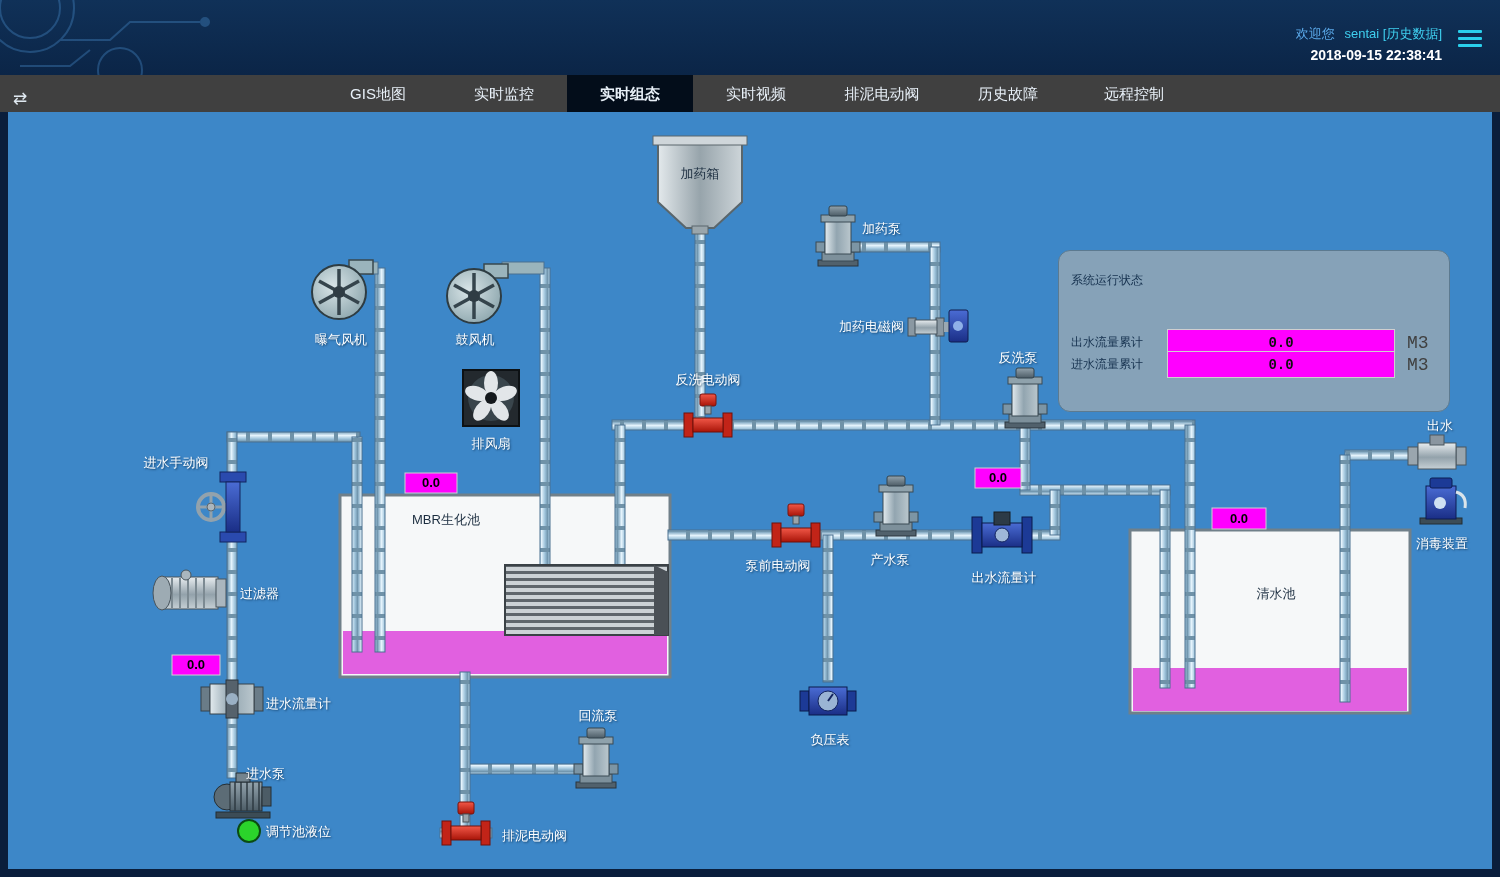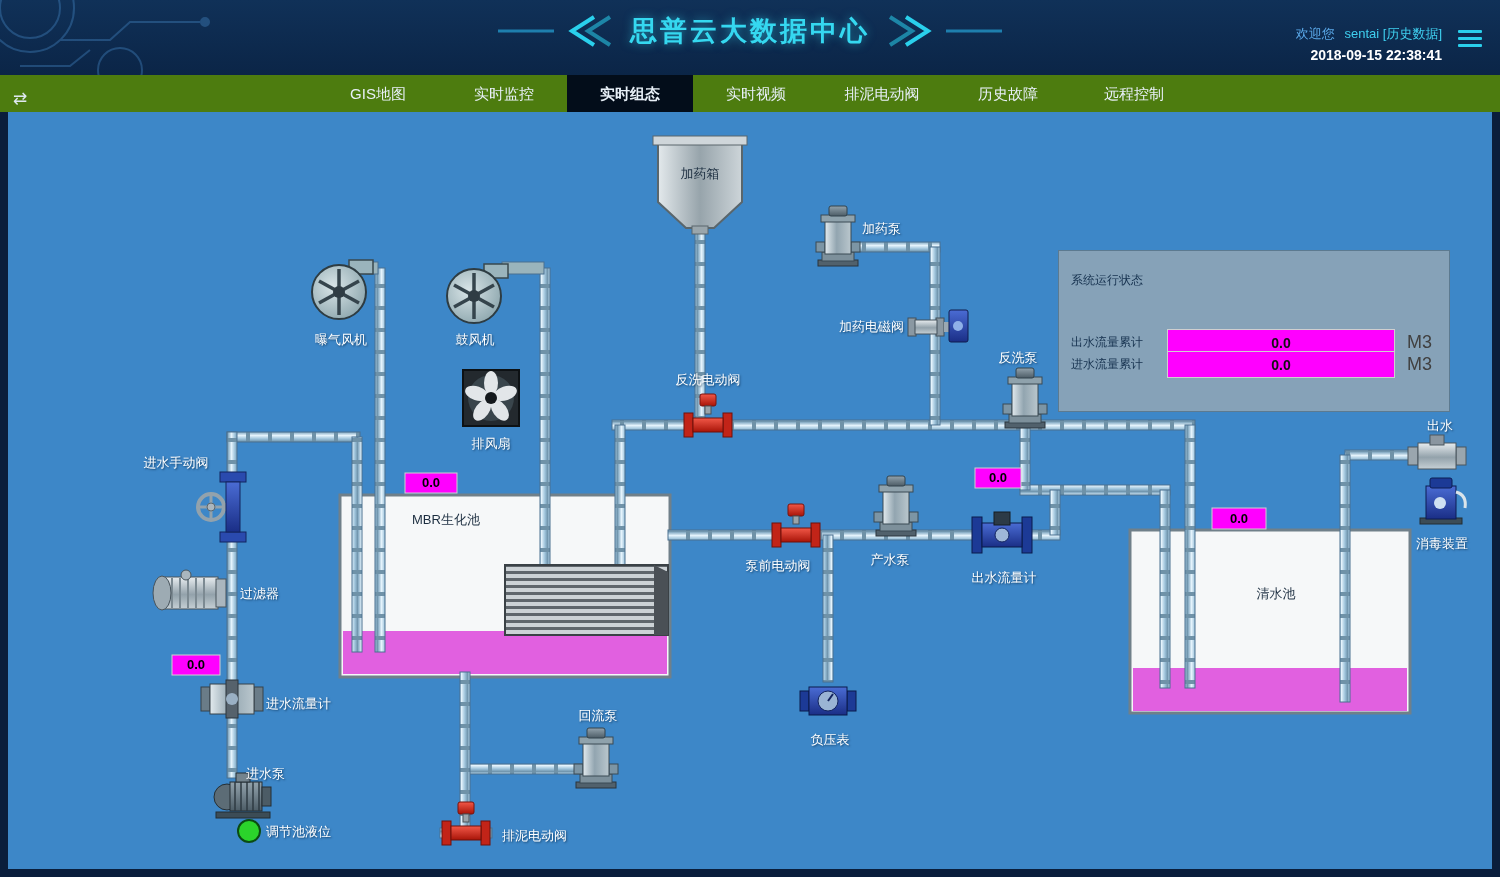--- a/index.html
+++ b/index.html
@@ -15,38 +15,38 @@
   .title-wrap { position:absolute; left:0; top:8px; width:100%; height:46px;
     display:flex; justify-content:center; align-items:center; gap:14px; }
   .title { color:#35d8f0; font-size:27px; font-weight:bold; letter-spacing:3px;
     text-shadow:0 0 10px rgba(53,216,240,.55); }
   .user-info { position:absolute; top:25px; right:58px; font-size:13px; color:#5aa8e8; }
   .user-info .uname { color:#3fd0f0; margin-left:6px; }
   .datetime { position:absolute; top:47px; right:58px; font-size:14px; font-weight:bold; color:#ffffff; }
   .menu-icon { position:absolute; top:26px; right:18px; cursor:pointer; }
   .menu-icon i { display:block; width:24px; height:3px; background:#2ad0ec; margin:4px 0; border-radius:1px; }
   
-  .navbar { position:absolute; left:0; top:75px; width:1500px; height:37px; background:#4d7c0f; }
+  .navbar { position:absolute; left:0; top:75px; width:1500px; height:37px; background:#404040; }
   .tabs { position:absolute; left:315px; top:0; height:37px; display:flex; }
   .tab { width:126px; height:37px; line-height:37px; text-align:center;
     color:#e8f0f8; font-size:15px; cursor:pointer; }
   .tab.active { background:#030d1a; font-weight:bold; }
   .collapse-icon { position:absolute; left:13px; top:88px; z-index:5; color:#dfe8f0;
     font-size:17px; cursor:pointer; }
   
   .diagram { position:absolute; left:8px; top:112px; width:1484px; height:757px; background:#3d87c8; }
   .scada { position:absolute; left:0; top:0; }
   .lbl { font-family:"Liberation Sans","DejaVu Sans",sans-serif; font-size:13px; fill:#ffffff;
     text-shadow:1px 1px 2px rgba(0,30,60,.65); }
   .lbl-dark { font-family:"Liberation Sans","DejaVu Sans",sans-serif; font-size:13px; fill:#1c2e40; }
   .disp { fill:#ff00ff; stroke:#cfcfcf; }
   .disp-text { font-family:"Liberation Sans","DejaVu Sans",sans-serif; font-size:13px; font-weight:bold; fill:#000; }
   
   .panel { position:absolute; left:1050px; top:138px; width:390px; height:160px;
-    background:rgba(137,163,183,.96); border:1px solid #5c7a90; border-radius:0; }
+    background:rgba(137,163,183,.96); border:1px solid #5c7a90; border-radius:12px;font-family:Liberation Mono, monospace; }
   .panel-row { position:absolute; left:12px; width:372px; height:27px; display:flex; align-items:center; }
   .row0 { top:16px; } .row1 { top:58px;margin-top:20px; } .row2 { top:100px;align-items:center; }
   .panel-label { width:96px; flex:none; font-size:12px; color:#15314e; }
   .pbox { height:27px; line-height:27px; text-align:center; box-sizing:border-box; }
   .pbox.alarm { width:258px; background:#e05448; border:1px solid #8a241a; color:#6a1410; font-weight:bold; font-size:14px; }
   .pbox.val { width:228px; background:#ff00ff; border:1px solid #cfcfcf; color:#101010; font-size:14px; font-weight:bold; }
   .punit { margin-left:12px; font-size:18px; color:#404040; }
 </style>
 </head>
 <body>
@@ -55,33 +55,20 @@
   <svg class="circuit" width="320" height="75">
     <g fill="none" stroke="#4a90d0" stroke-width="2">
       <circle cx="30" cy="8" r="30"></circle>
         <circle cx="30" cy="8" r="44"></circle>
       <circle cx="120" cy="70" r="22"></circle>
         <path d="M60 40 L110 40 L130 22 L200 22"></path>
       <path d="M20 66 L70 66 L90 50"></path>
         <circle cx="205" cy="22" r="4" fill="#4a90d0"></circle>
     </g>
   </svg>
-  <div class="title-wrap">
-    <svg width="118" height="36">
-      <path d="M0 18 H56" stroke="#1e7fae" stroke-width="3" fill="none"></path>
-      <path d="M96 4 L74 18 L96 32" stroke="#2ad0ec" stroke-width="4" fill="none"></path>
-      <path d="M112 4 L90 18 L112 32" stroke="#2ad0ec" stroke-width="4" fill="none" opacity=".55"></path>
-    </svg>
-    <span class="title">思普云大数据中心</span>
-    <svg width="118" height="36">
-      <path d="M22 4 L44 18 L22 32" stroke="#2ad0ec" stroke-width="4" fill="none"></path>
-      <path d="M6 4 L28 18 L6 32" stroke="#2ad0ec" stroke-width="4" fill="none" opacity=".55"></path>
-      <path d="M62 18 H118" stroke="#1e7fae" stroke-width="3" fill="none"></path>
-    </svg>
-  </div>
   <div class="user-info">
     <span>欢迎您</span>
     <span class="uname">sentai [历史数据]</span>
   </div>
   <div class="menu-icon">
       <i></i>
       <i></i>
       <i></i>
     </div>
   <div class="datetime">2018-09-15 22:38:41</div>

